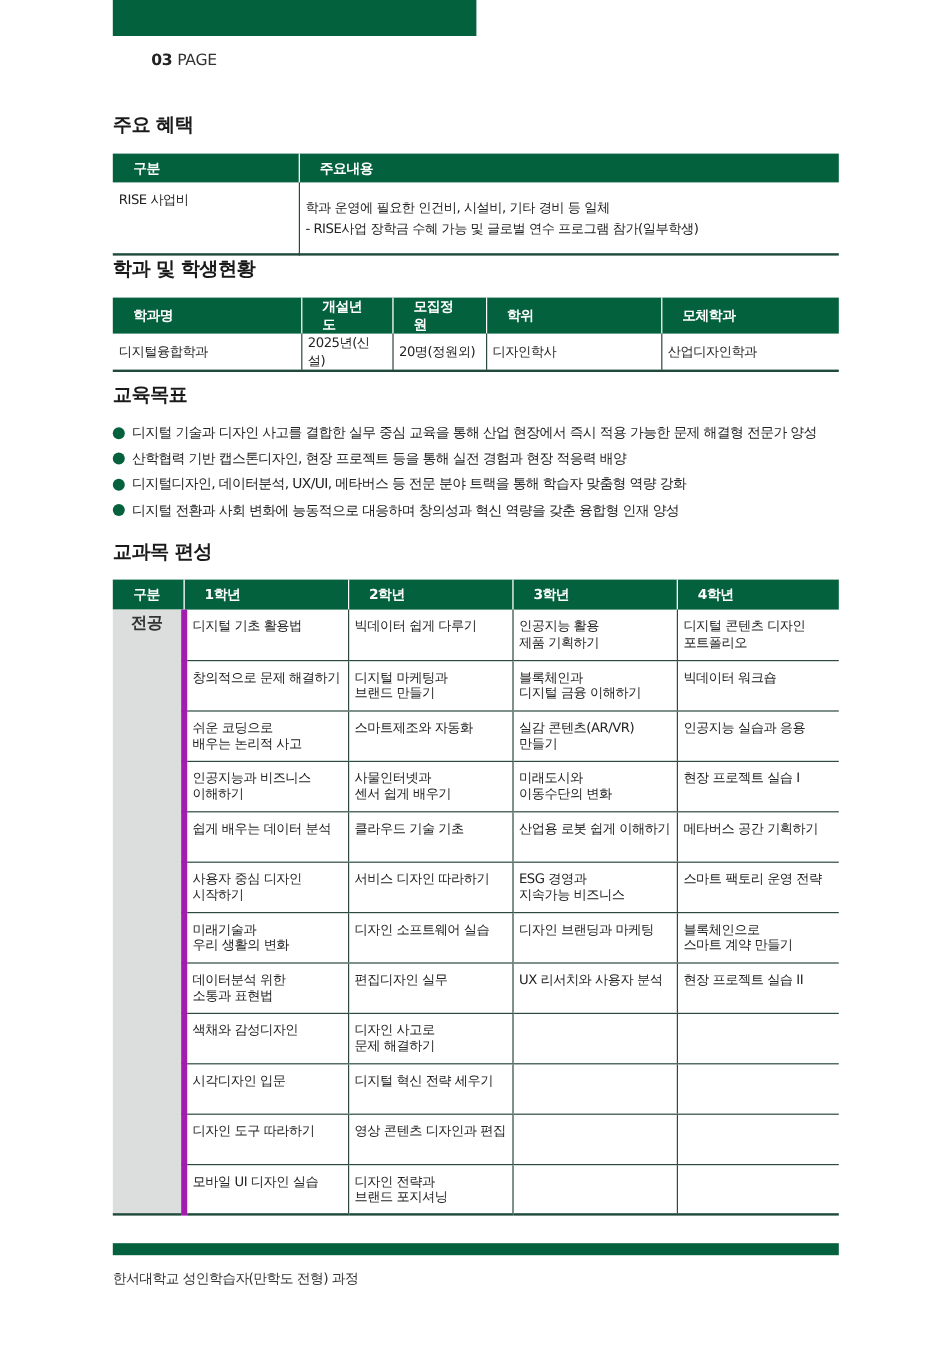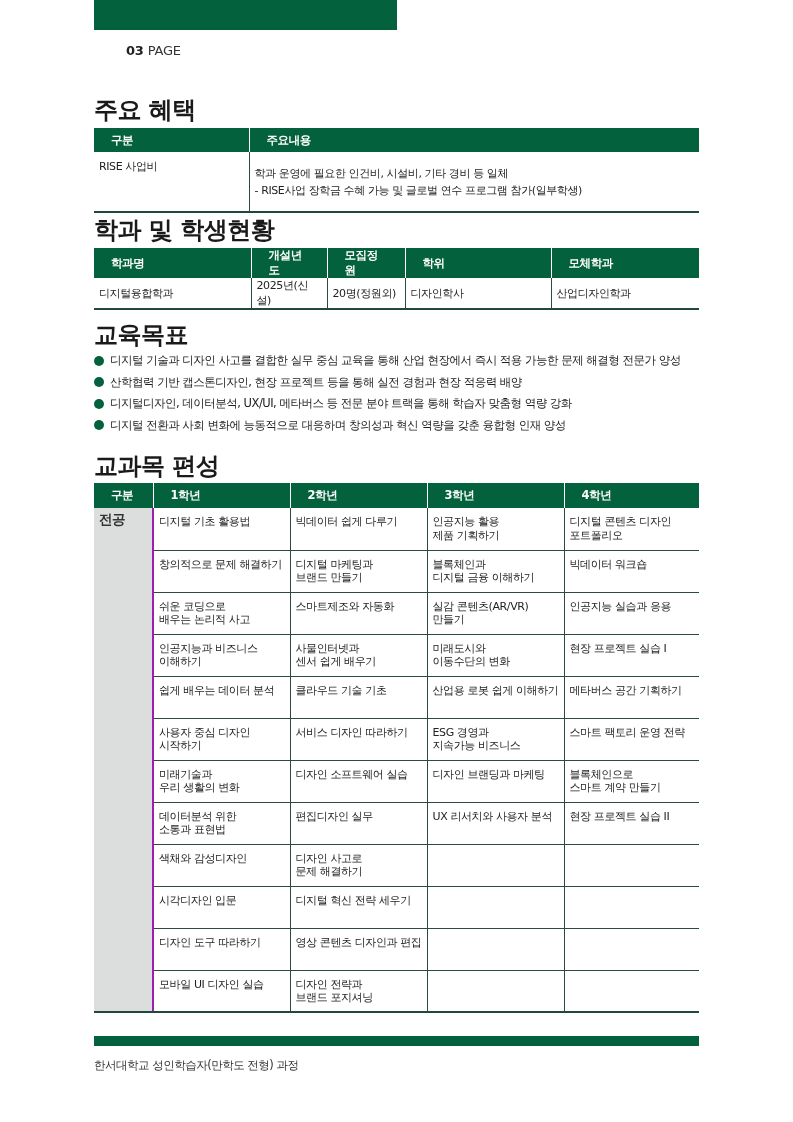--- a/index.html
+++ b/index.html
@@ -3,21 +3,21 @@
 <meta charset="utf-8">
 <style>
   * { box-sizing: border-box; margin: 0; padding: 0; }
   html, body { width: 793px; height: 1122px; background: #ffffff; }
   body { position: relative; font-family: "DejaVu Sans", "Liberation Sans", sans-serif; color: #222; overflow: hidden; }
 
   .top-bar { position: absolute; left: 94px; top: 0; width: 303px; height: 30px; background: #04613d; }
   .page-label { position: absolute; left: 94px; top: 43px; font-size: 13px; color: #333; letter-spacing: -0.2px; margin-left: 32px; }
   .page-label b { font-weight: bold; color: #222; }
 
-  .section-title { position: absolute; left: 94px; font-size: 24px; font-weight: bold; color: #1a1a1a; letter-spacing: -0.5px; }
+  .section-title { position: absolute; left: 94px; font-size: 16px; font-weight: bold; color: #1a1a1a; letter-spacing: -0.5px; }
 
   table { position: absolute; left: 94px; width: 605px; border-collapse: collapse; font-size: 11px; letter-spacing: -0.4px; }
   th { background: #04613d; color: #fff; font-weight: bold; text-align: left; padding: 0 17px; height: 24px; font-size: 11.5px; }
   th + th { border-left: 1px solid #ffffff; }
   td { padding: 0 5px; vertical-align: middle; color: #222; }
   td + td { border-left: 1px solid #2c4a3e; }
   .tbl-bottom { border-bottom: 2px solid #1f4a3a; }
 
   
   #benefits td { height: 60px; }
@@ -27,21 +27,21 @@
   #dept td { height: 24px; }
 
   .goals { position: absolute; left: 94px; top: 350px; width: 610px; font-size: 11.5px; letter-spacing: -0.5px; color: #222; }
   .goal { display: flex; align-items: center; height: 21.5px; }
   .dot { width: 10px; height: 10px; border-radius: 50%; background: #04613d; margin-right: 6px; flex: none; }
 
   
   #curri { top: 483px; }
   #curri th { height: 25px; }
   #curri td { height: 42px; vertical-align: top; padding-top: 7px; line-height: 13.5px; border-bottom: 1px solid #2c4a3e; }
-  #curri td.cat { background: #dcdedd; font-size: 13.5px; font-weight: bold; color: #333; text-align: left; padding-top: 5px; border-bottom: none; border-right: 2px solid #a21caf; }
+  #curri td.cat { background: #dcdedd; font-size: 13.5px; font-weight: bold; color: #333; text-align: center; padding-top: 5px; border-bottom: none; border-right: 5px solid #a21caf; }
   #curri tr:last-child td { border-bottom: 2px solid #1f4a3a; }
   #curri td.cell { white-space: pre-line; }
 
   .bottom-bar { position: absolute; left: 94px; top: 1036px; width: 605px; height: 10px; background: #04613d; }
   .footer { position: absolute; left: 94px; top: 1058px; font-size: 11.5px; color: #333; letter-spacing: -0.5px; }
 </style>
 </head>
 <body>
 
 <div class="top-bar"></div>

